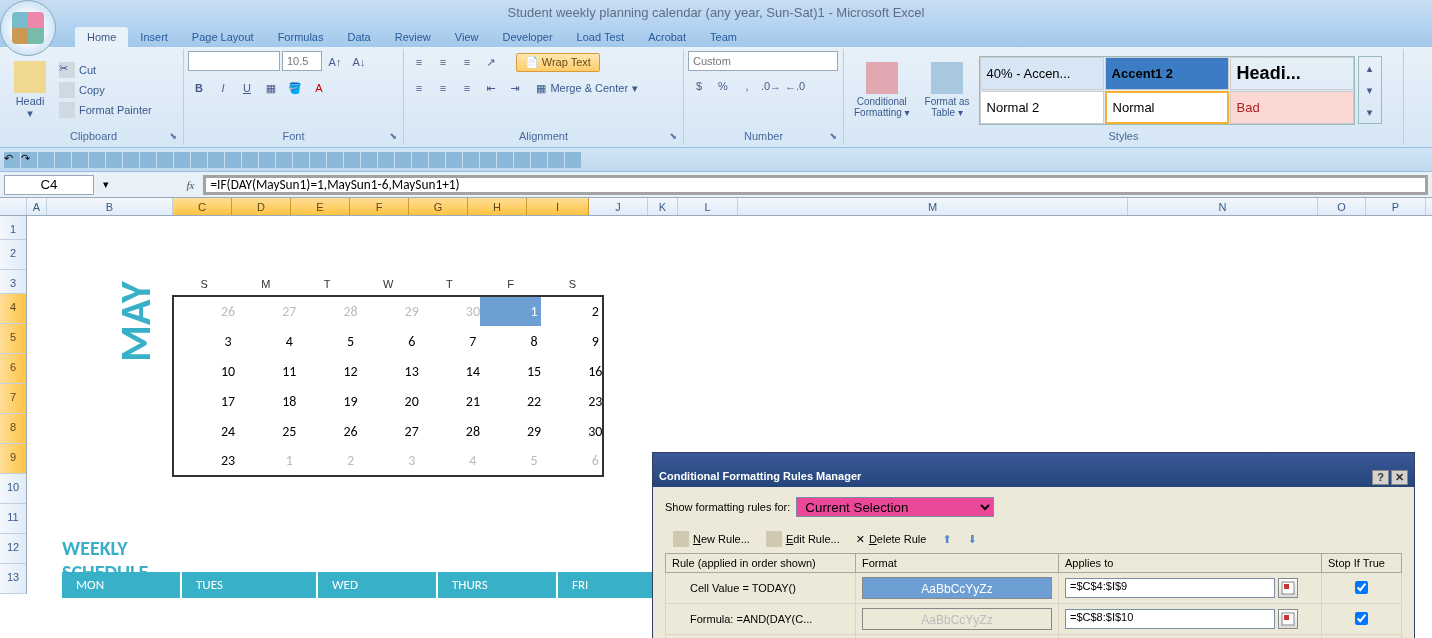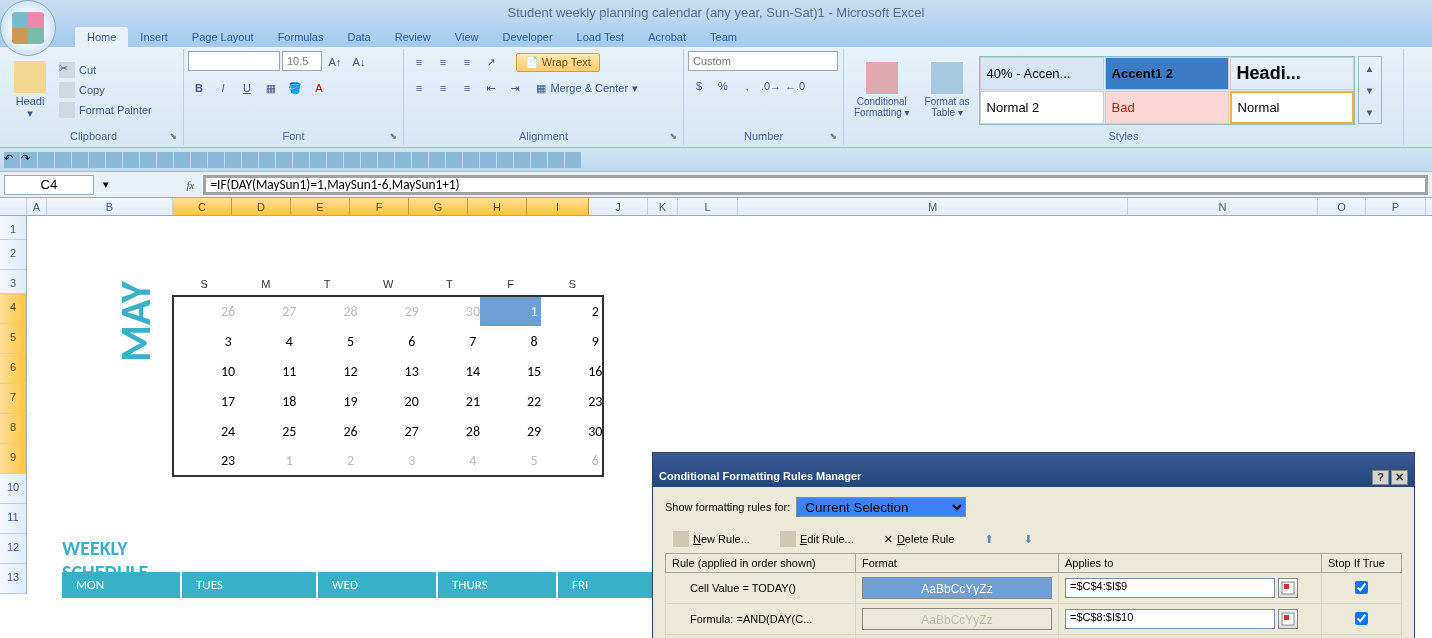--- a/index.html
+++ b/index.html
@@ -73,22 +73,22 @@
 .day-strip { position: absolute; left: 35px; top: 356px; display: flex; }
 .day-cell { background: #38B0C8; color: #fff; height: 26px; line-height: 26px; padding: 0 14px 0 14px; border-right: 2px solid #fff; font-family: Calibri, sans-serif; font-size: 13px; }
 
 
 .dialog { position: absolute; left: 652px; top: 254px; width: 763px; background: #ECE9D8; border: 1px solid #304060; font-family: Tahoma, sans-serif; font-size: 11px; z-index: 50; }
 .dlg-title { height: 22px; background: linear-gradient(#3B5998, #24457A); color: #fff; font-weight: bold; padding: 17px 6px; display: flex; justify-content: space-between; }
 .dlg-close { display: flex; gap: 2px; }
 .dlg-x { width: 17px; height: 15px; background: #D6D3CE; border: 1px solid #888; text-align: center; line-height: 13px; font-weight: bold; color: #333; cursor: pointer; }
 .dlg-body { padding: 10px 12px; }
 .dlg-row1 { display: flex; align-items: center; gap: 6px; margin-bottom: 14px; }
-.dlg-select { width: 170px; height: 20px; border: 1px solid #7b8ea8; background: #3b82f6; padding: 1px 4px; }
-.dlg-toolbar { display: flex; gap: 30px; align-items: center; margin-bottom: 6px; padding-left: 8px; }
+.dlg-select { width: 198px; height: 20px; border: 1px solid #7b8ea8; background: #ec4899; padding: 1px 4px; }
+.dlg-toolbar { display: flex; gap: 16px; align-items: center; margin-bottom: 6px; padding-left: 8px; }
 .dlg-tb-btn { display: flex; align-items: center; gap: 4px; cursor: pointer; }
 .dlg-tb-btn .ticn { width: 16px; height: 16px; background: #d0c8b0; display: inline-block; }
 .dlg-tb-btn span { color: #000; }
 .dlg-tb-btn u { text-decoration: underline; }
 .rules-tbl { width: 100%; border: 1px solid #ACA899; border-collapse: collapse; }
 .rules-tbl th { background: #ECE9D8; border: 1px solid #ACA899; padding: 3px 6px; text-align: left; font-weight: normal; }
 .rules-tbl td { border: 1px solid #D8D4C8; padding: 4px 6px; height: 30px; }
 .fmt-preview { width: 190px; height: 22px; text-align: center; line-height: 22px; border: 1px solid #888; font-size: 12px; }
 .fmt1 { background: #6E9FD4; color: #fff; }
 .fmt2 { color: #bbb; }
@@ -226,22 +226,22 @@
       </div>
       <div class="large-btn">
         <div class="icn" style="background:#a8c8e0;"></div>
         <span style="font-size:10px;line-height:1.1;text-align:center;">Format as<br>Table ▾</span>
       </div>
       <div class="style-gallery">
         <div class="style-item style-accent1">40% - Accen...</div>
         <div class="style-item style-accent12">Accent1 2</div>
         <div class="style-item style-heading">Headi...</div>
         <div class="style-item style-normal2">Normal 2</div>
+        <div class="style-item style-normal">Normal</div>
         <div class="style-item style-bad">Bad</div>
-        <div class="style-item style-normal">Normal</div>
       </div>
       <div style="display:flex;flex-direction:column;border:1px solid #9bb;">
         <div class="mini-btn">▴</div>
         <div class="mini-btn">▾</div>
         <div class="mini-btn">▾</div>
       </div>
     </div>
     <div class="group-label"><span>Styles</span></div>
   </div>
 </div>

